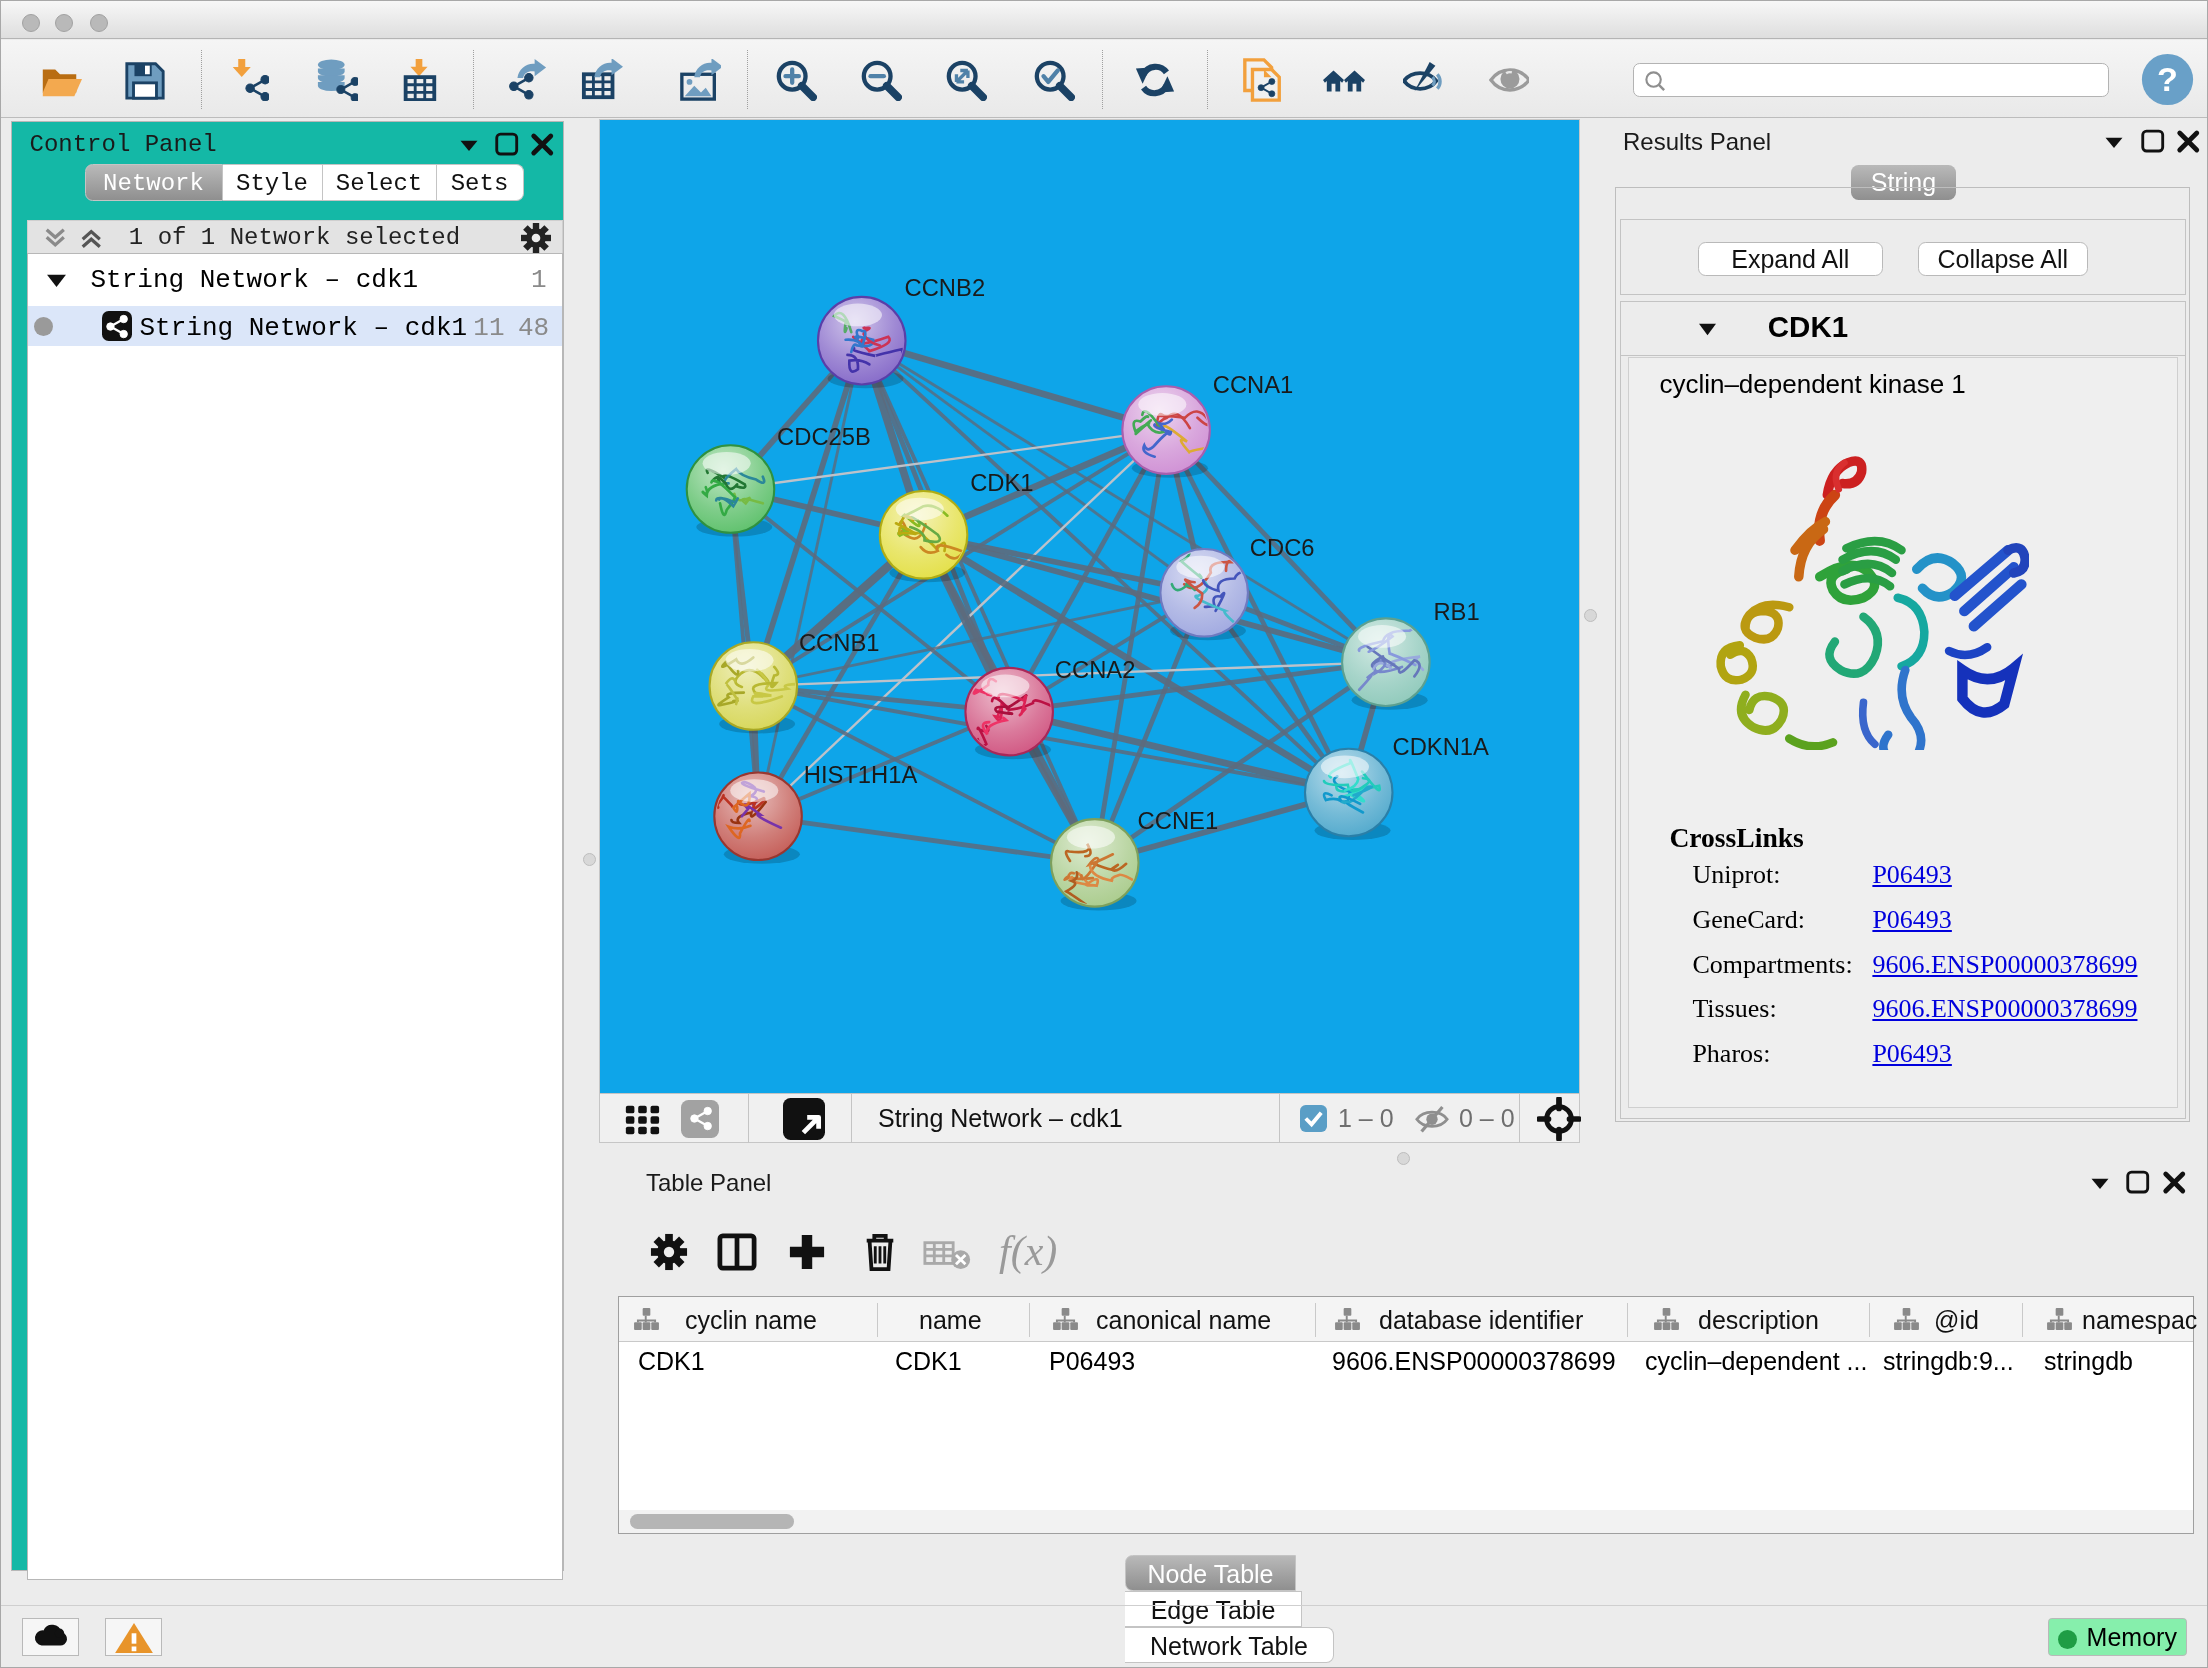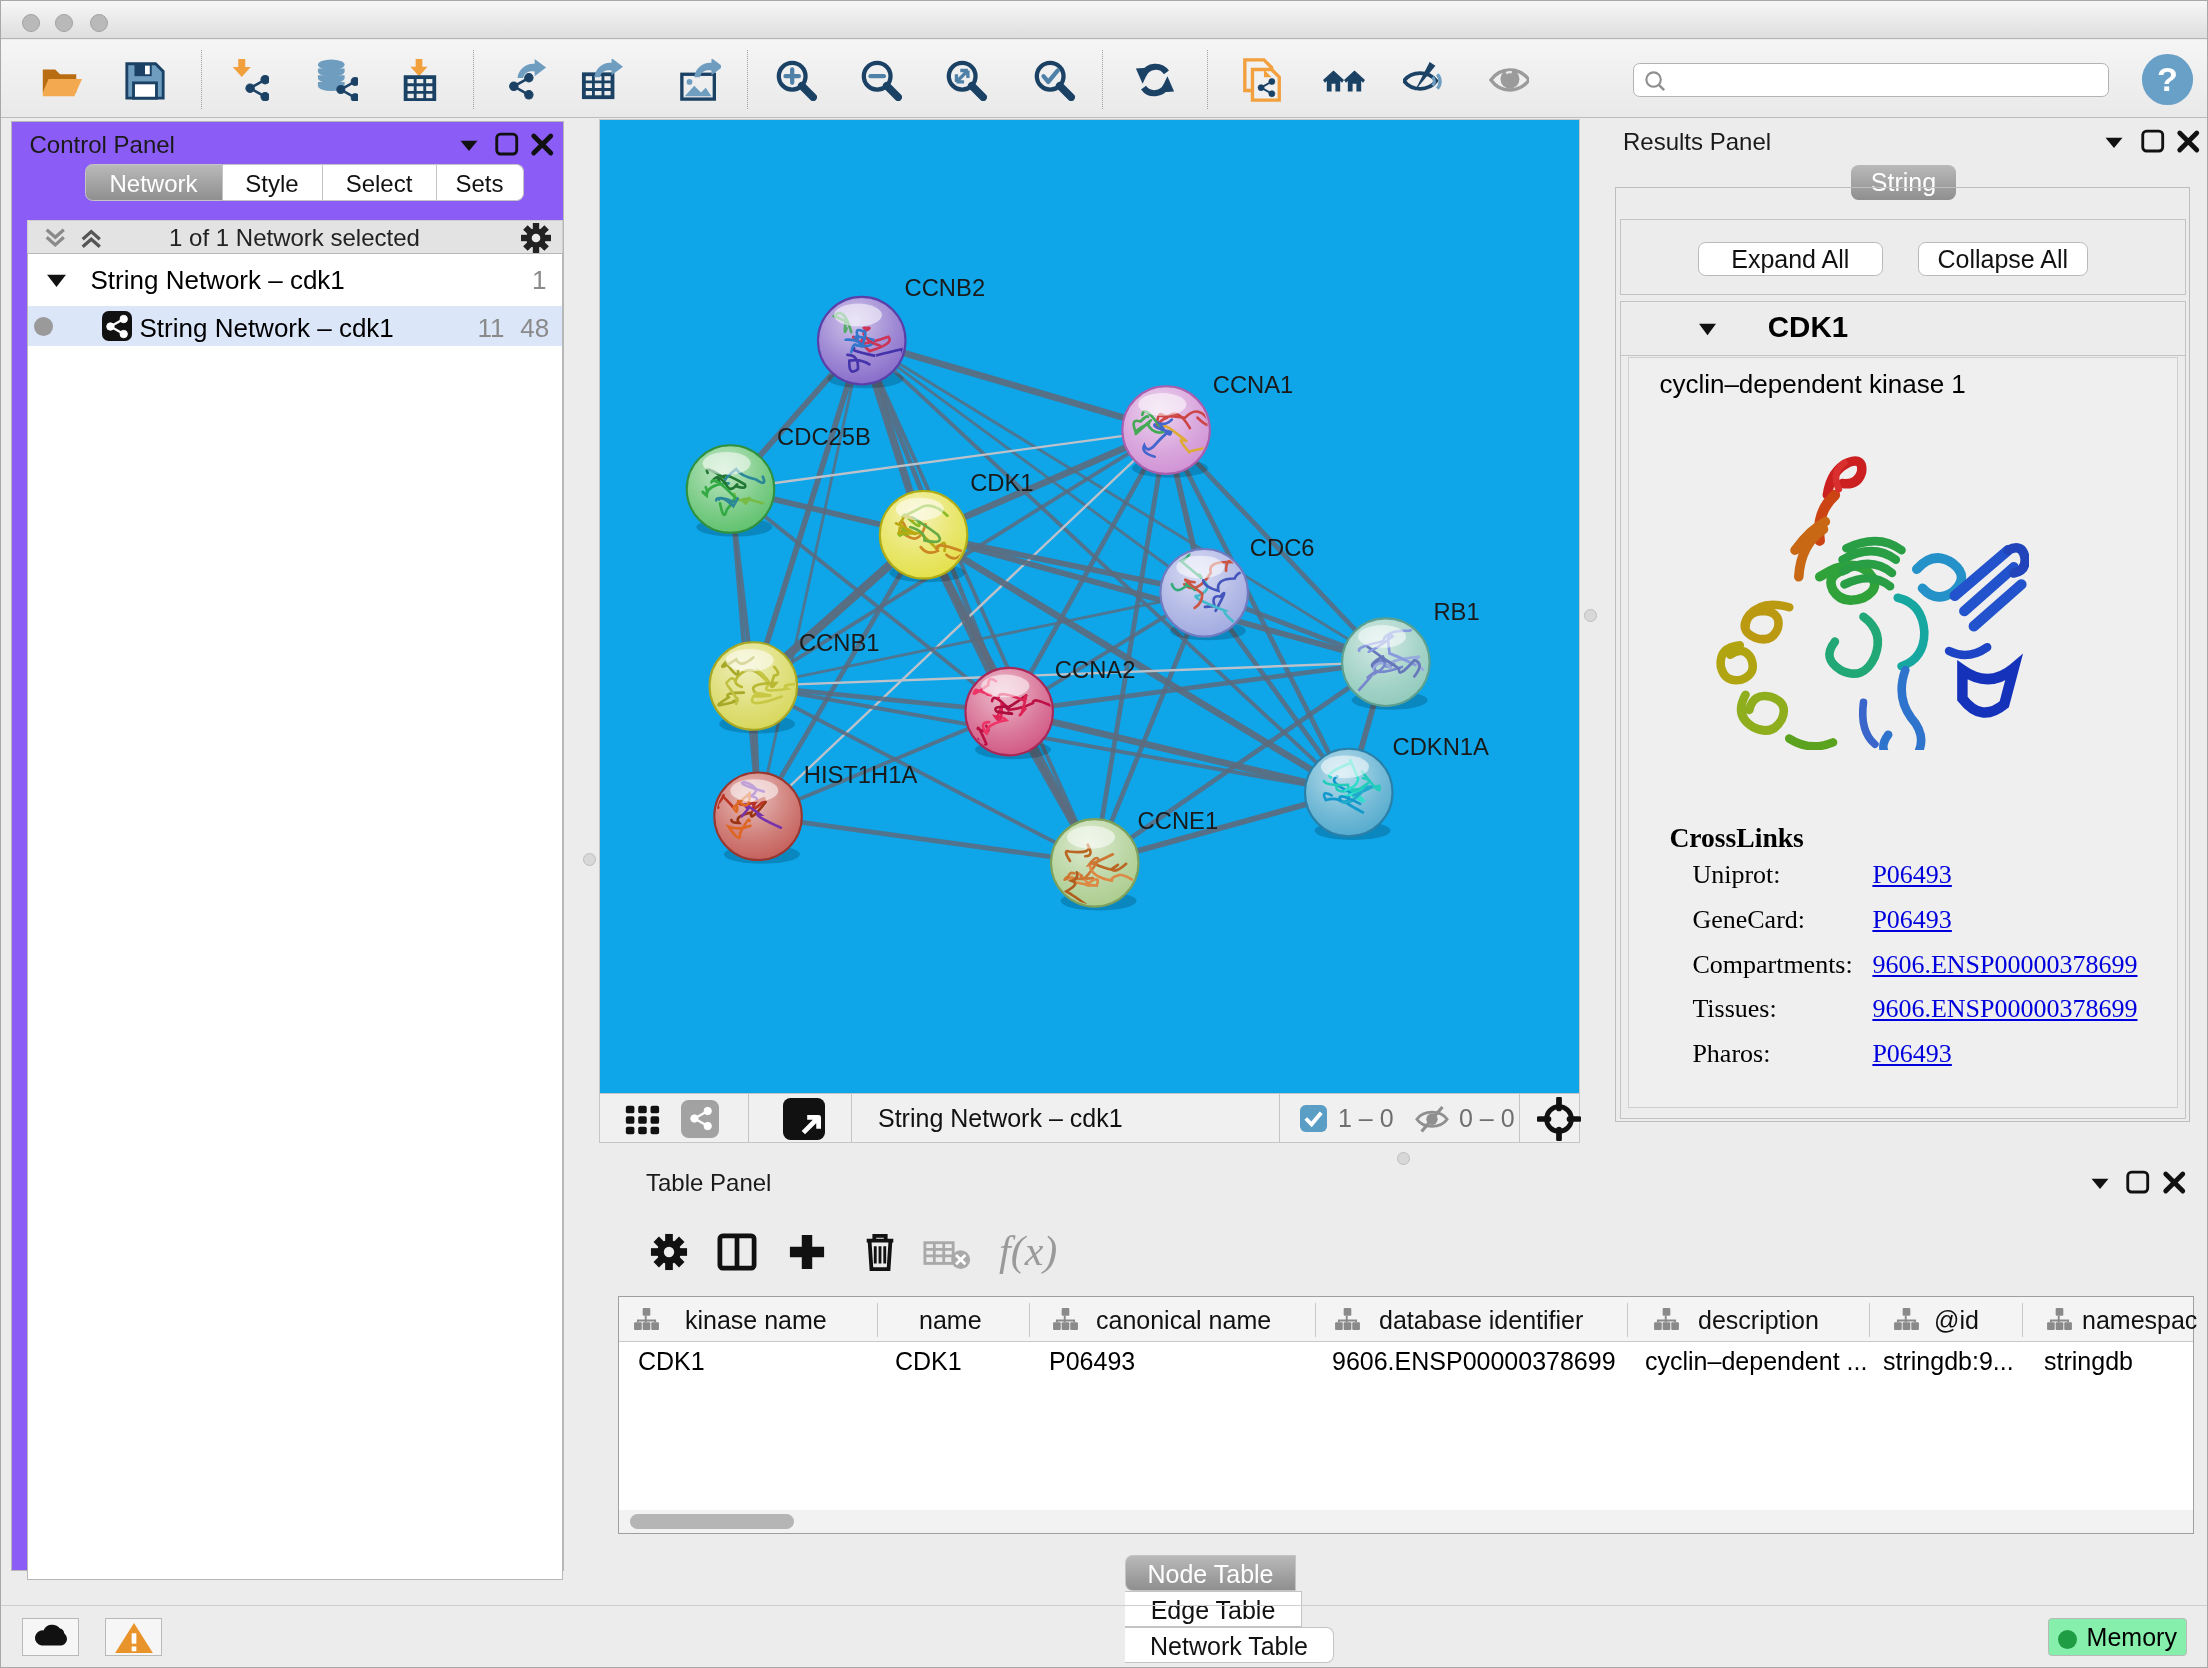--- a/index.html
+++ b/index.html
@@ -11,21 +11,21 @@
 .toolbar { position:absolute; left:0; top:39px; width:100%; height:78px;
   background:linear-gradient(#f5f5f5,#e9e9e9); border-bottom:1px solid #bcbcbc; }
 .vsep { position:absolute; top:9.5px; height:59px; width:0; border-left:1.9px dotted #9f9f9f; }
 .search { position:absolute; left:1632px; top:23px; width:476px; height:34px; background:#fff;
   border:1px solid #b3b3b3; border-radius:6.7px; }
 
 .ptitle { position:absolute; font-size:24px; color:#1a1a1a; }
 .pbtns { position:absolute; display:flex; gap:7.6px; }
 
 .cpanel { position:absolute; left:9.5px; top:120px; width:553px; height:1450px;
-  border:1px solid #b7b7b7; background:#8b5cf6; }
+  border:1px solid #b7b7b7; background:#14b8a6;font-family:Liberation Mono, monospace; }
 .tabs { position:absolute; display:flex; }
 .tab { height:37px; line-height:37px; text-align:center; font-size:24px; background:#fff;
   border:1px solid #c4c4c4; border-left:none; color:#111; }
 .tab:first-child { border-left:1px solid #c4c4c4; }
 .tab.sel { background:linear-gradient(#b9b9b9,#8f8f8f); color:#fff; }
 .netbar { position:absolute; left:15px; top:98px; width:536px; height:34px; background:#e3e3e3;
   border:1px solid #cfcfcf; font-size:24px; text-align:center; line-height:33px; color:#222; }
 .tree { position:absolute; left:15px; top:131px; width:536px; height:1327px; background:#fff;
   border:1px solid #b7b7b7; }
 .trow { position:absolute; left:0; width:100%; height:52px; font-size:26px; }
@@ -772,21 +772,21 @@
     <div class="thead">
         <svg width="25" height="22" viewBox="0 0 26 23" style="position:absolute;left:15px;top:11.4px">
           <g fill="#8a8a8a">
             <rect x="9" y="0" width="8" height="8" rx="1"></rect>
 <rect x="0" y="15" width="8" height="8" rx="1"></rect>
             <rect x="9" y="15" width="8" height="8" rx="1"></rect>
             <rect x="18" y="15" width="8" height="8" rx="1"></rect>
 <path d="M12.2 8 v4 M4 15 v-2 h18 v2 M12.2 12 v3" stroke="#8a8a8a" stroke-width="2" fill="none"></path>
           </g>
         </svg>
-        <span style="position:absolute;left:66px;top:8.6px">kinase name</span>
+        <span style="position:absolute;left:66px;top:8.6px">cyclin name</span>
         <div class="colsep" style="left:258px"></div>
         <span style="position:absolute;left:300px;top:8.6px">name</span>
         <div class="colsep" style="left:410px"></div>
         <svg width="25" height="22" viewBox="0 0 26 23" style="position:absolute;left:434px;top:11.4px">
           <g fill="#8a8a8a">
             <rect x="9" y="0" width="8" height="8" rx="1"></rect>
 <rect x="0" y="15" width="8" height="8" rx="1"></rect>
             <rect x="9" y="15" width="8" height="8" rx="1"></rect>
             <rect x="18" y="15" width="8" height="8" rx="1"></rect>
 <path d="M12.2 8 v4 M4 15 v-2 h18 v2 M12.2 12 v3" stroke="#8a8a8a" stroke-width="2" fill="none"></path>

